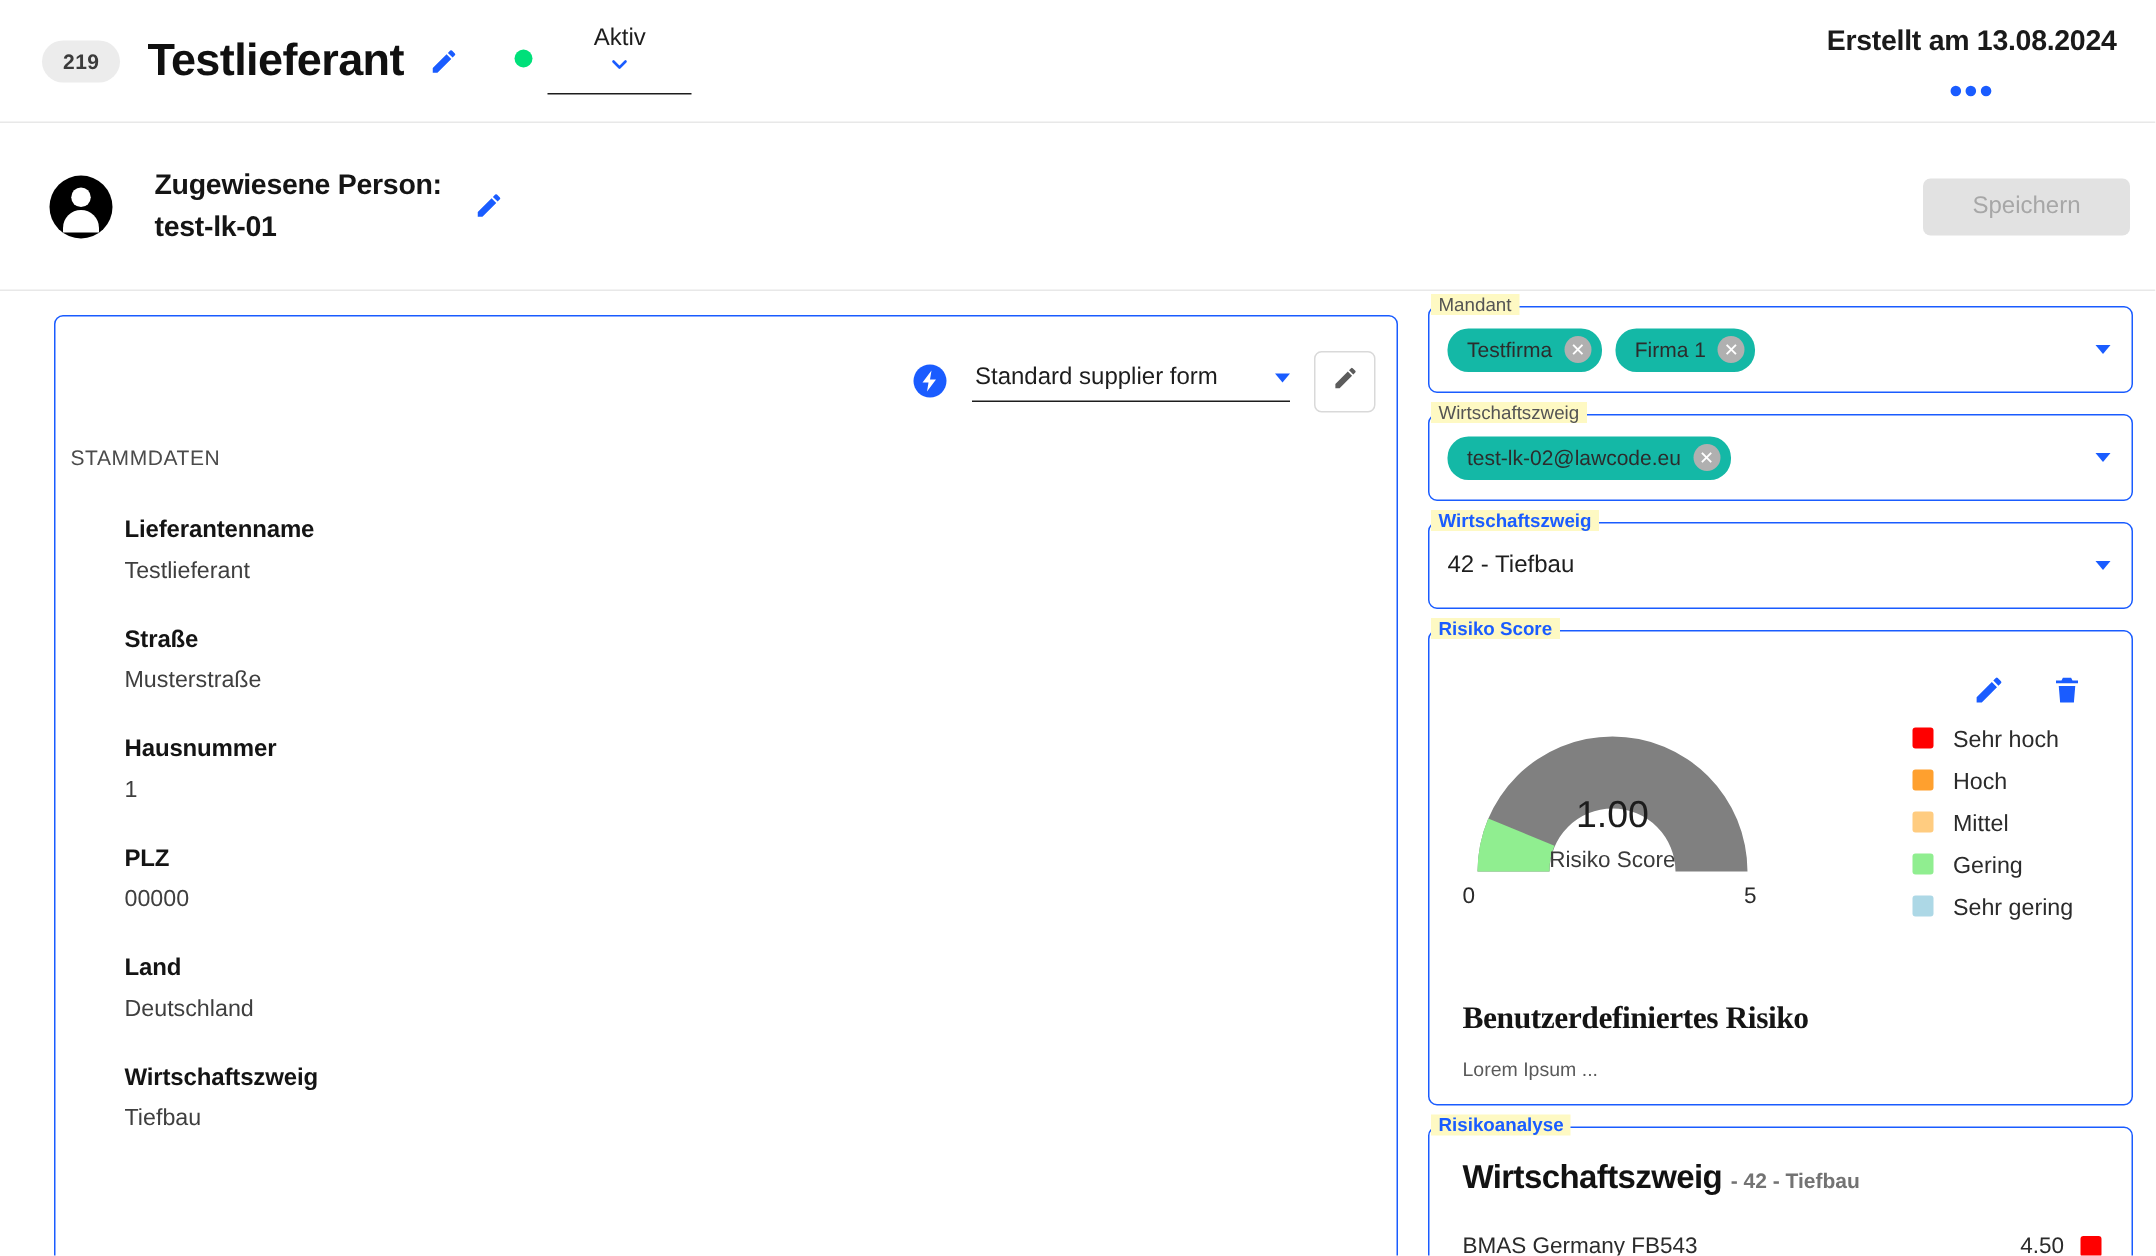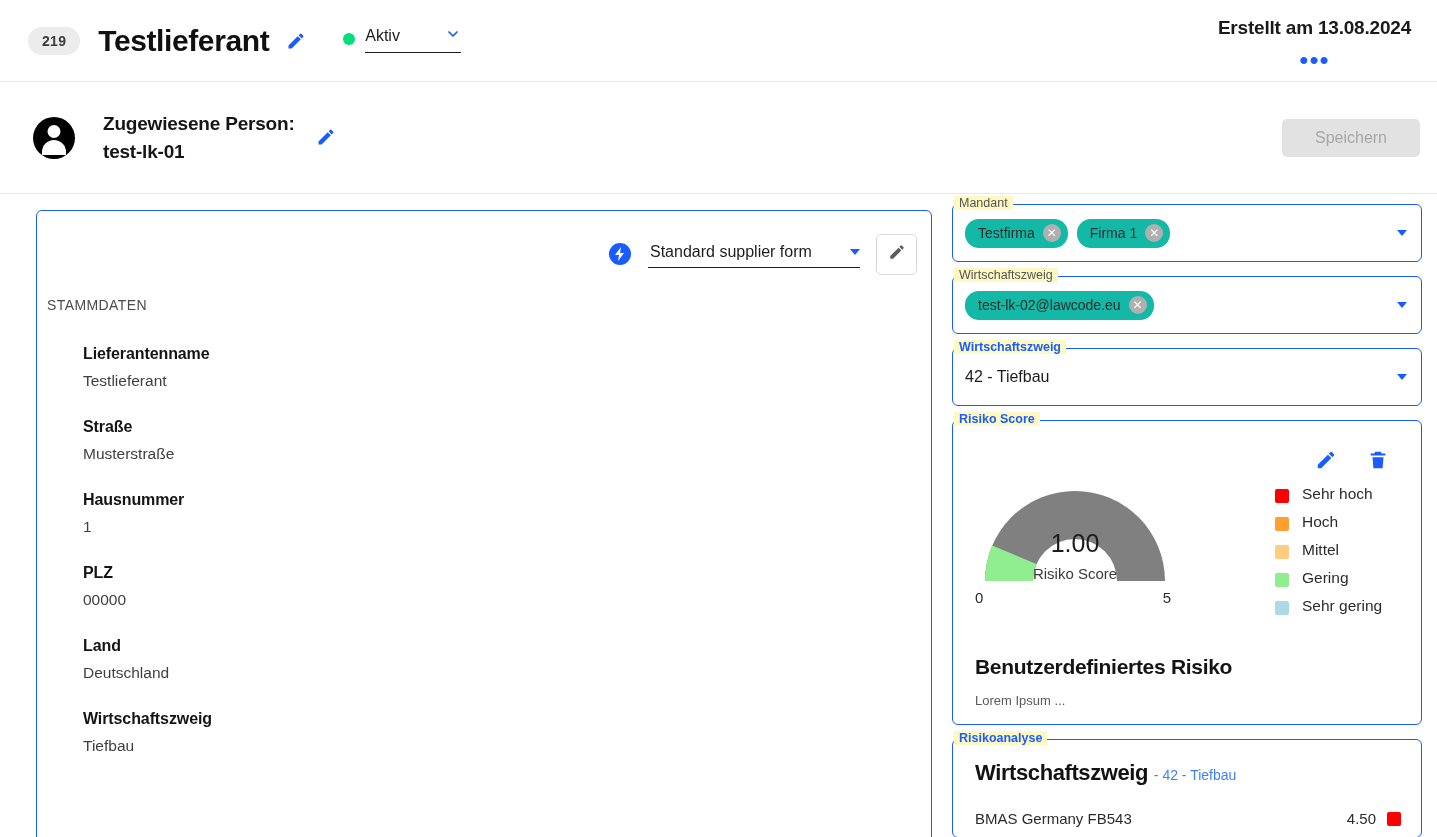--- a/index.html
+++ b/index.html
@@ -33,20 +33,21 @@
   }
   .status-wrap {
     margin-left: 36px; display: flex; align-items: center; gap: 10px;
     padding-bottom: 4px;
   }
   .status-dot { width: 12px; height: 12px; border-radius: 50%; background: #00e07a; }
   .status-select {
     display: flex; align-items: center; justify-content: space-between;
     width: 96px; border-bottom: 1px solid #1d1d1d; padding: 2px 0 6px 0;
     cursor: pointer;
+    flex-direction: column;
   }
   .status-label { font-size: 16px; color: #1d1d1d; }
   .chev { color: #1a5cff; }
   .created-wrap {
     margin-left: auto; margin-right: 26px; display: flex; align-items: center; gap: 16px; flex-direction: column;
   }
   .created-text { font-size: 19px; font-weight: 700; color: #1a1a1a; letter-spacing: -.2px; }
   .dots-menu { color: #1a5cff; font-size: 26px; line-height: 10px; cursor: pointer; letter-spacing: 1px; }
 
   
@@ -156,33 +157,33 @@
   }
   .gauge-caption {
     position: absolute; left: 0; right: 0; top: 84px; text-align: center;
     font-size: 15px; color: #3a3a3a;
   }
   .gauge-ticks {
     display: flex; justify-content: space-between; width: 196px;
     font-size: 15px; color: #2a2a2a; margin-top: 2px;
   }
   .legend-list { margin-left: 100px; margin-top: 4px; }
-  .legend-item { display: flex; align-items: flex-end; gap: 13px; margin-bottom: 10px; }
+  .legend-item { display: flex; align-items: flex-start; gap: 13px; margin-bottom: 10px; }
   .legend-swatch { width: 14px; height: 14px; border-radius: 2px; flex: none; }
   .legend-text { font-size: 15.5px; color: #2b2b2b; }
   .custom-risk-title {
     font-size: 21px; font-weight: 700; color: #141414;
-    margin-top: 30px; letter-spacing: -.3px;
+    margin-top: 41px; letter-spacing: -.3px; font-family: Liberation Serif, serif;
   }
   .custom-risk-desc { font-size: 13px; color: #5a5a5a; margin-top: 14px; }
 
   
   .analysis-card { padding: 20px 20px 10px 22px; }
   .analysis-title { font-size: 22px; font-weight: 700; color: #121212; letter-spacing: -.4px; }
-  .analysis-title .sub { font-size: 14px; font-weight: 400; color: #3b82f6; letter-spacing: 0; }
+  .analysis-title .sub { font-size: 14px; font-weight: 700; color: #737373; letter-spacing: 0; }
   .analysis-row {
     display: flex; align-items: center; justify-content: space-between;
     margin-top: 24px; font-size: 15px; color: #2b2b2b;
   }
   .analysis-right { display: flex; align-items: center; gap: 11px; }
   .analysis-swatch { width: 14px; height: 14px; border-radius: 2px; }
 </style>
 </head>
 <body>
 

